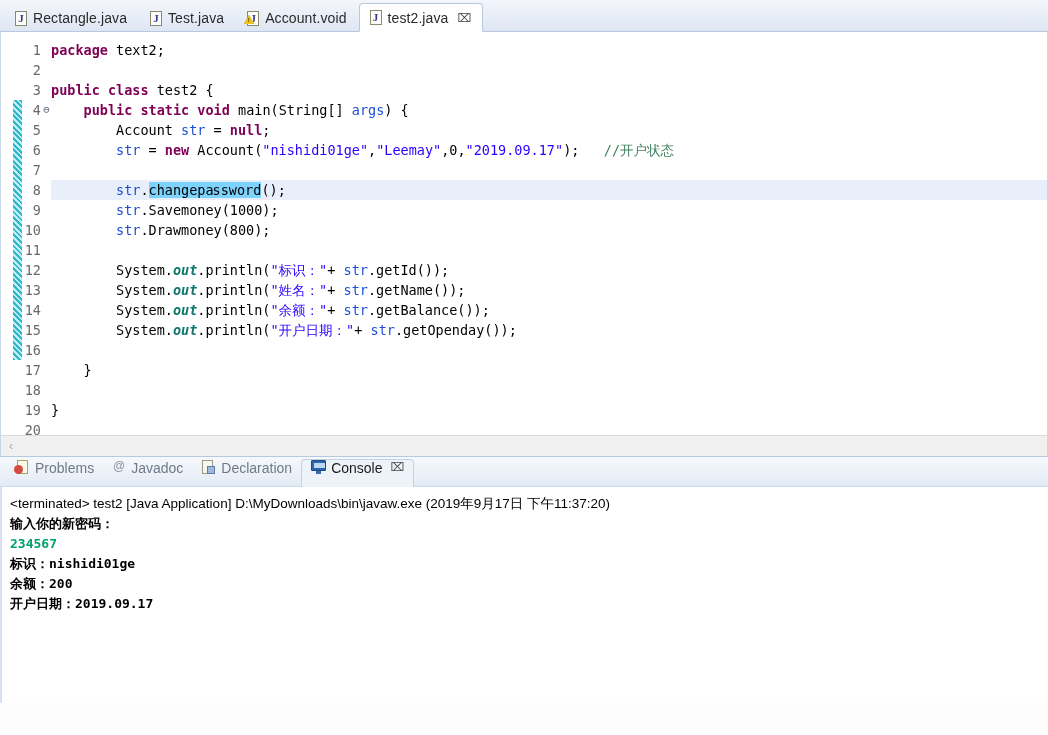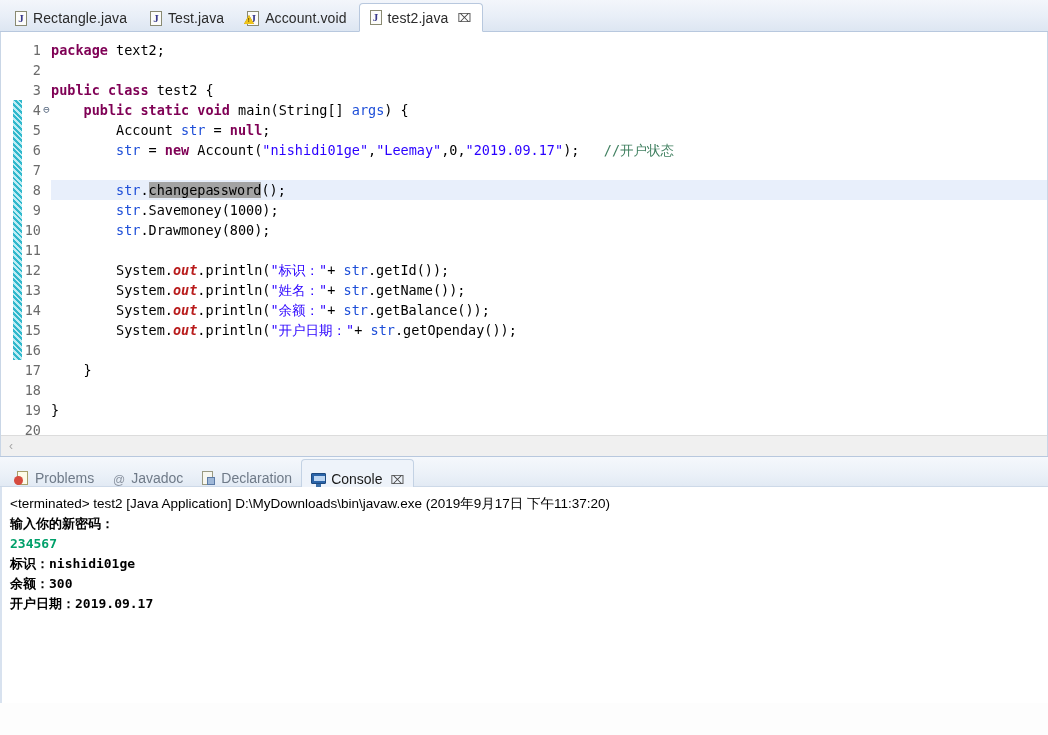--- a/index.html
+++ b/index.html
@@ -125,23 +125,23 @@
     font-family: "DejaVu Sans Mono", monospace;
     font-size: 13.5px;
     color: #000000;
     padding-left: 4px;
   }
   .cl { height: 20px; line-height: 20px; white-space: pre; position: relative; }
   .cl.curline { background: #e8effb; }
   .kw   { color: #7f0055; font-weight: bold; }
   .str  { color: #2a00ff; }
   .cmt  { color: #3f7f5f; }
-  .fld  { color: #b91c1c; font-weight: bold; font-style: italic; }
+  .fld  { color: #0f766e; font-weight: bold; font-style: italic; }
   .loc  { color: #1d4ed8; }
-  .occ  { background: #a3a3a3; }
+  .occ  { background: #7dd3fc; }
   .caret {
     display: inline-block; width: 0; border-left: 1px solid #000;
     height: 14px; vertical-align: -2px; margin: 0 -1px;
   }
   .curline-ext {
     position: absolute; right: 0; height: 20px; background: #e8effb;
   }
 
   
   .hscroll {
@@ -166,21 +166,21 @@
     height: 247px;
   }
   .panel-tabs {
     height: 30px;
     background: linear-gradient(to bottom, #f5f8fc 0%, #ebf1f8 60%, #e2eaf4 100%);
     display: flex; align-items: flex-end;
     padding-left: 6px;
     border-bottom: 1px solid #cdd9e8;
   }
   .ptab {
-    display: flex; align-items: flex-end; gap: 5px;
+    display: flex; align-items: flex-start; gap: 5px;
     height: 26px; padding: 0 9px;
     font-size: 14px; color: #6f7a88;
     white-space: nowrap;
   }
   .ptab.active {
     color: #1a1a1a;
     background: #eef3fa;
     border: 1px solid #c3d2e4;
     border-bottom: none;
     border-top-left-radius: 4px; border-top-right-radius: 4px;
@@ -392,18 +392,18 @@
         <span class="ptab-close">⌧</span>
       </div>
     </div>
 
     <div class="console-body">
       <div class="console-leftedge"></div>
       <div class="hdr">&lt;terminated&gt; test2 [Java Application] D:\MyDownloads\bin\javaw.exe (2019年9月17日 下午11:37:20)</div>
       <div class="cline">输入你的新密码：</div>
       <div class="cline input">234567</div>
       <div class="cline">标识：nishidi01ge</div>
-      <div class="cline">余额：300</div>
+      <div class="cline">余额：200</div>
       <div class="cline">开户日期：2019.09.17</div>
     </div>
   </div>
 
 </div>
 
 </body></html>

